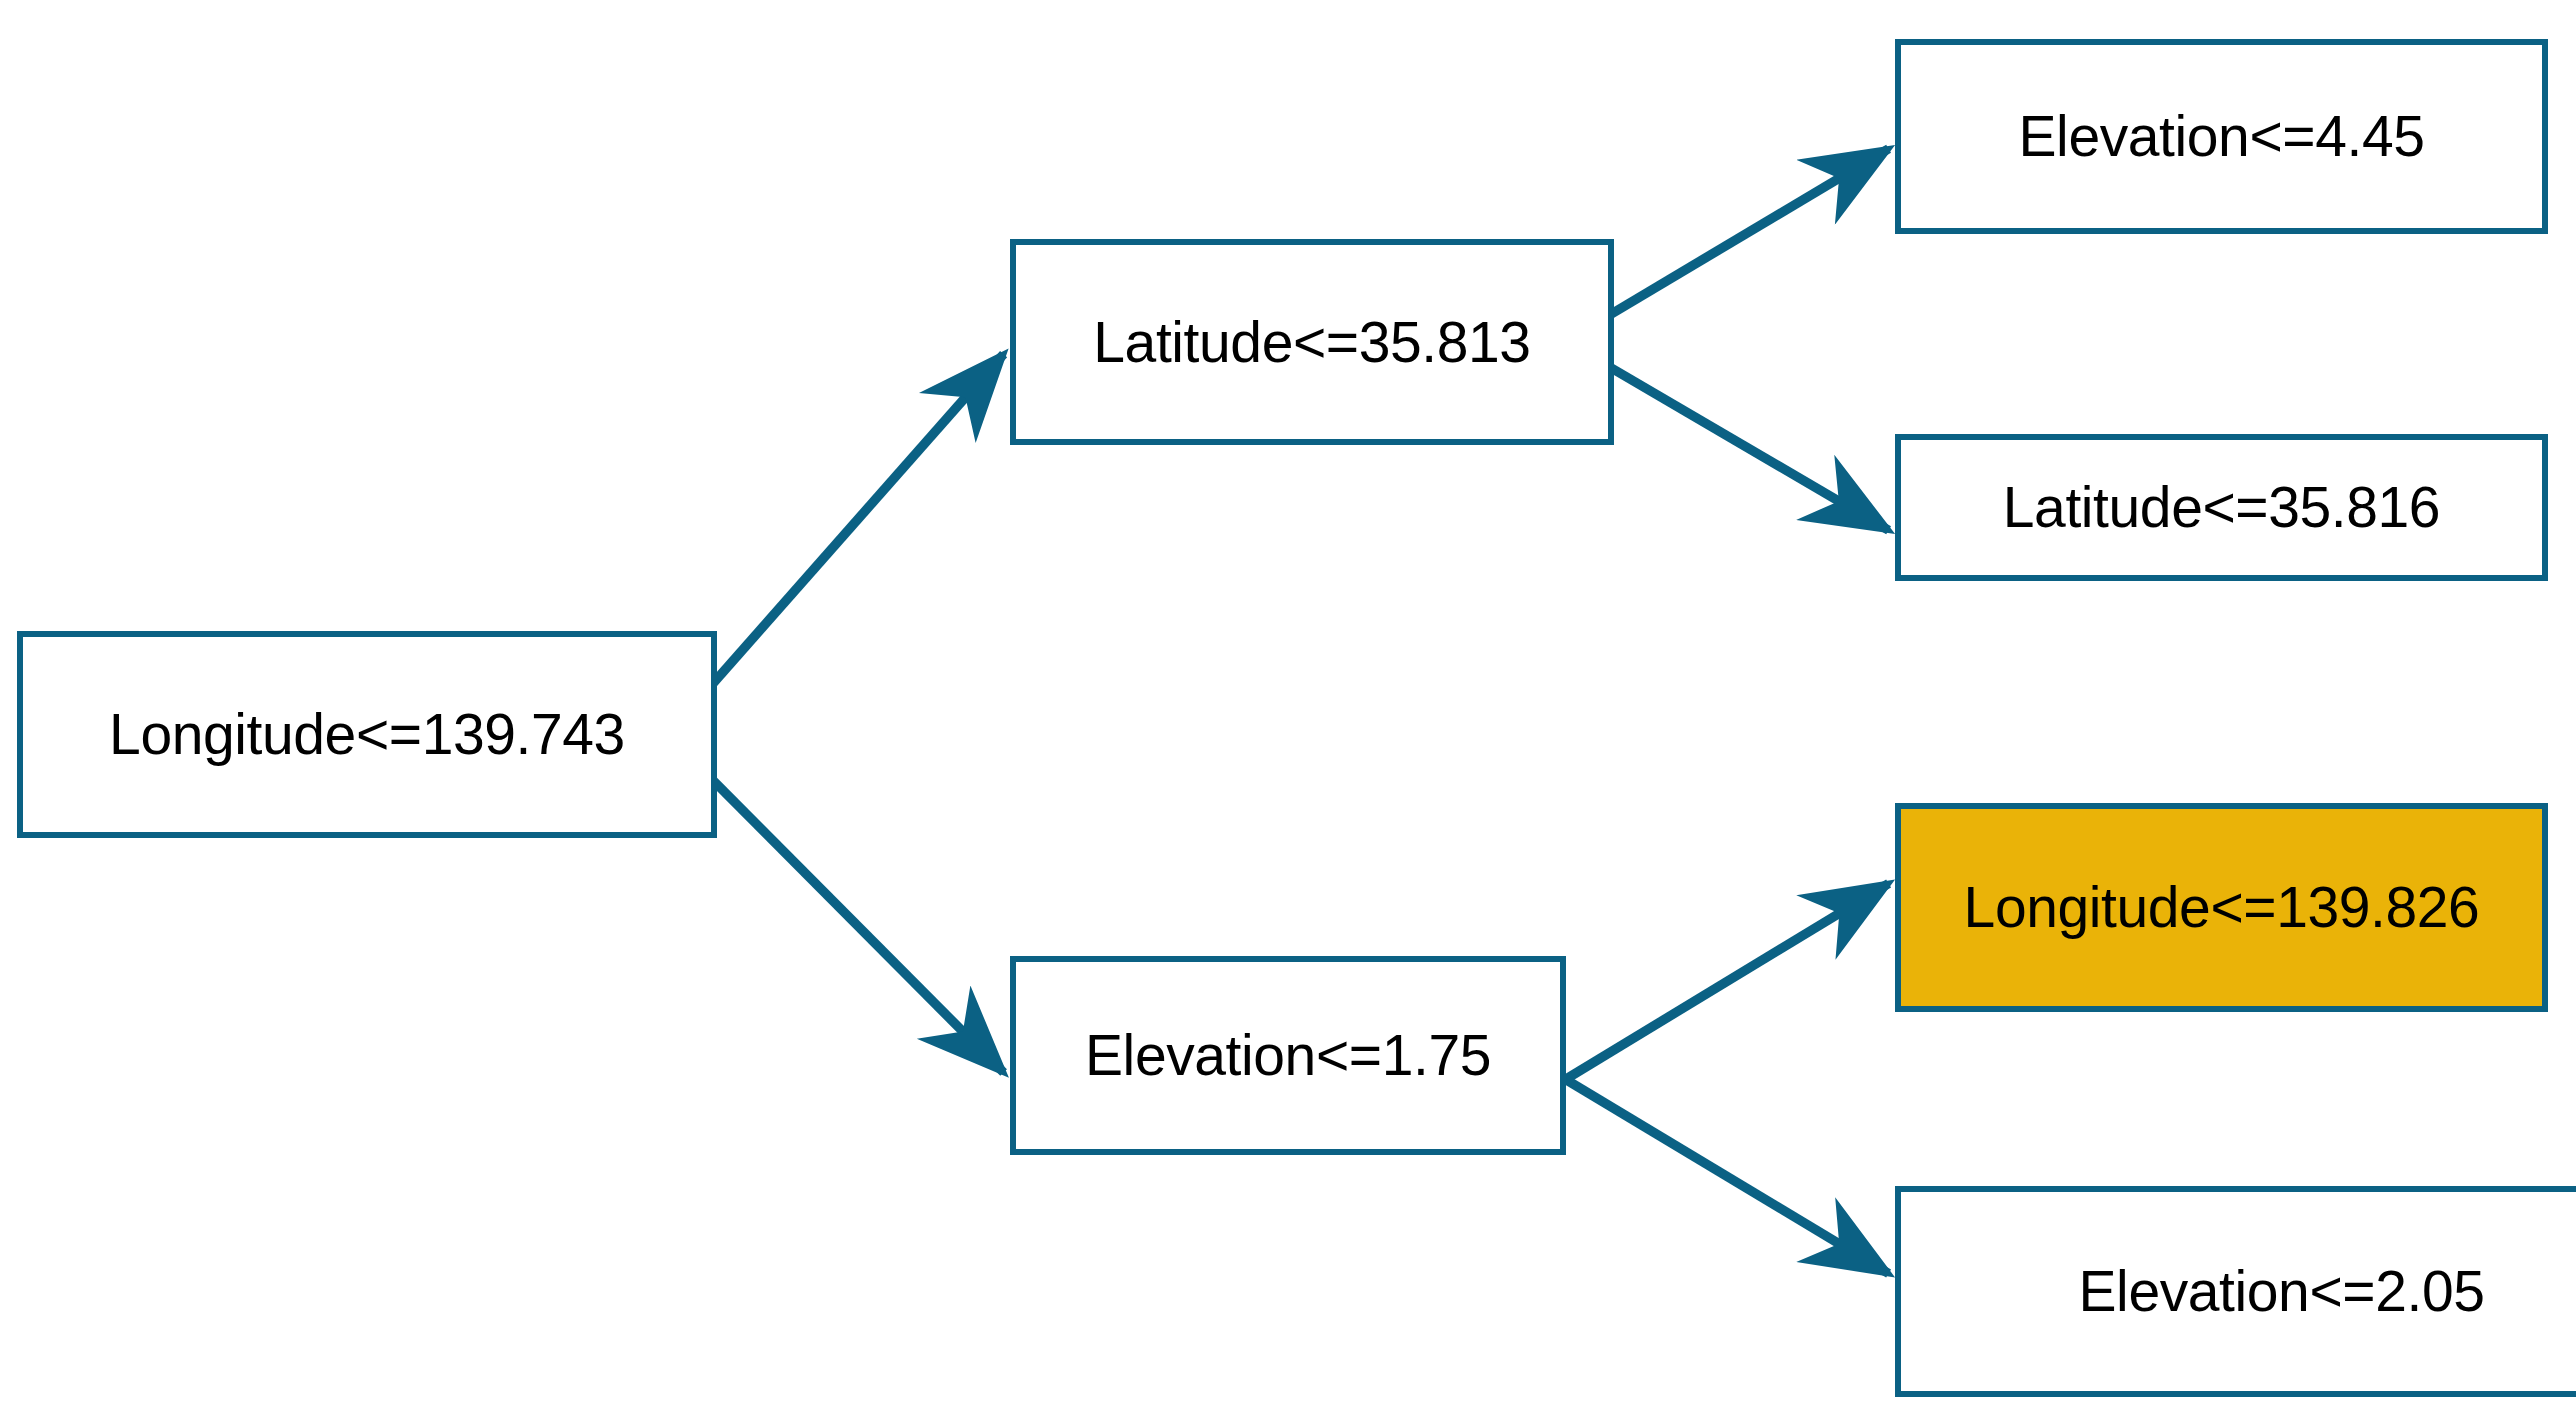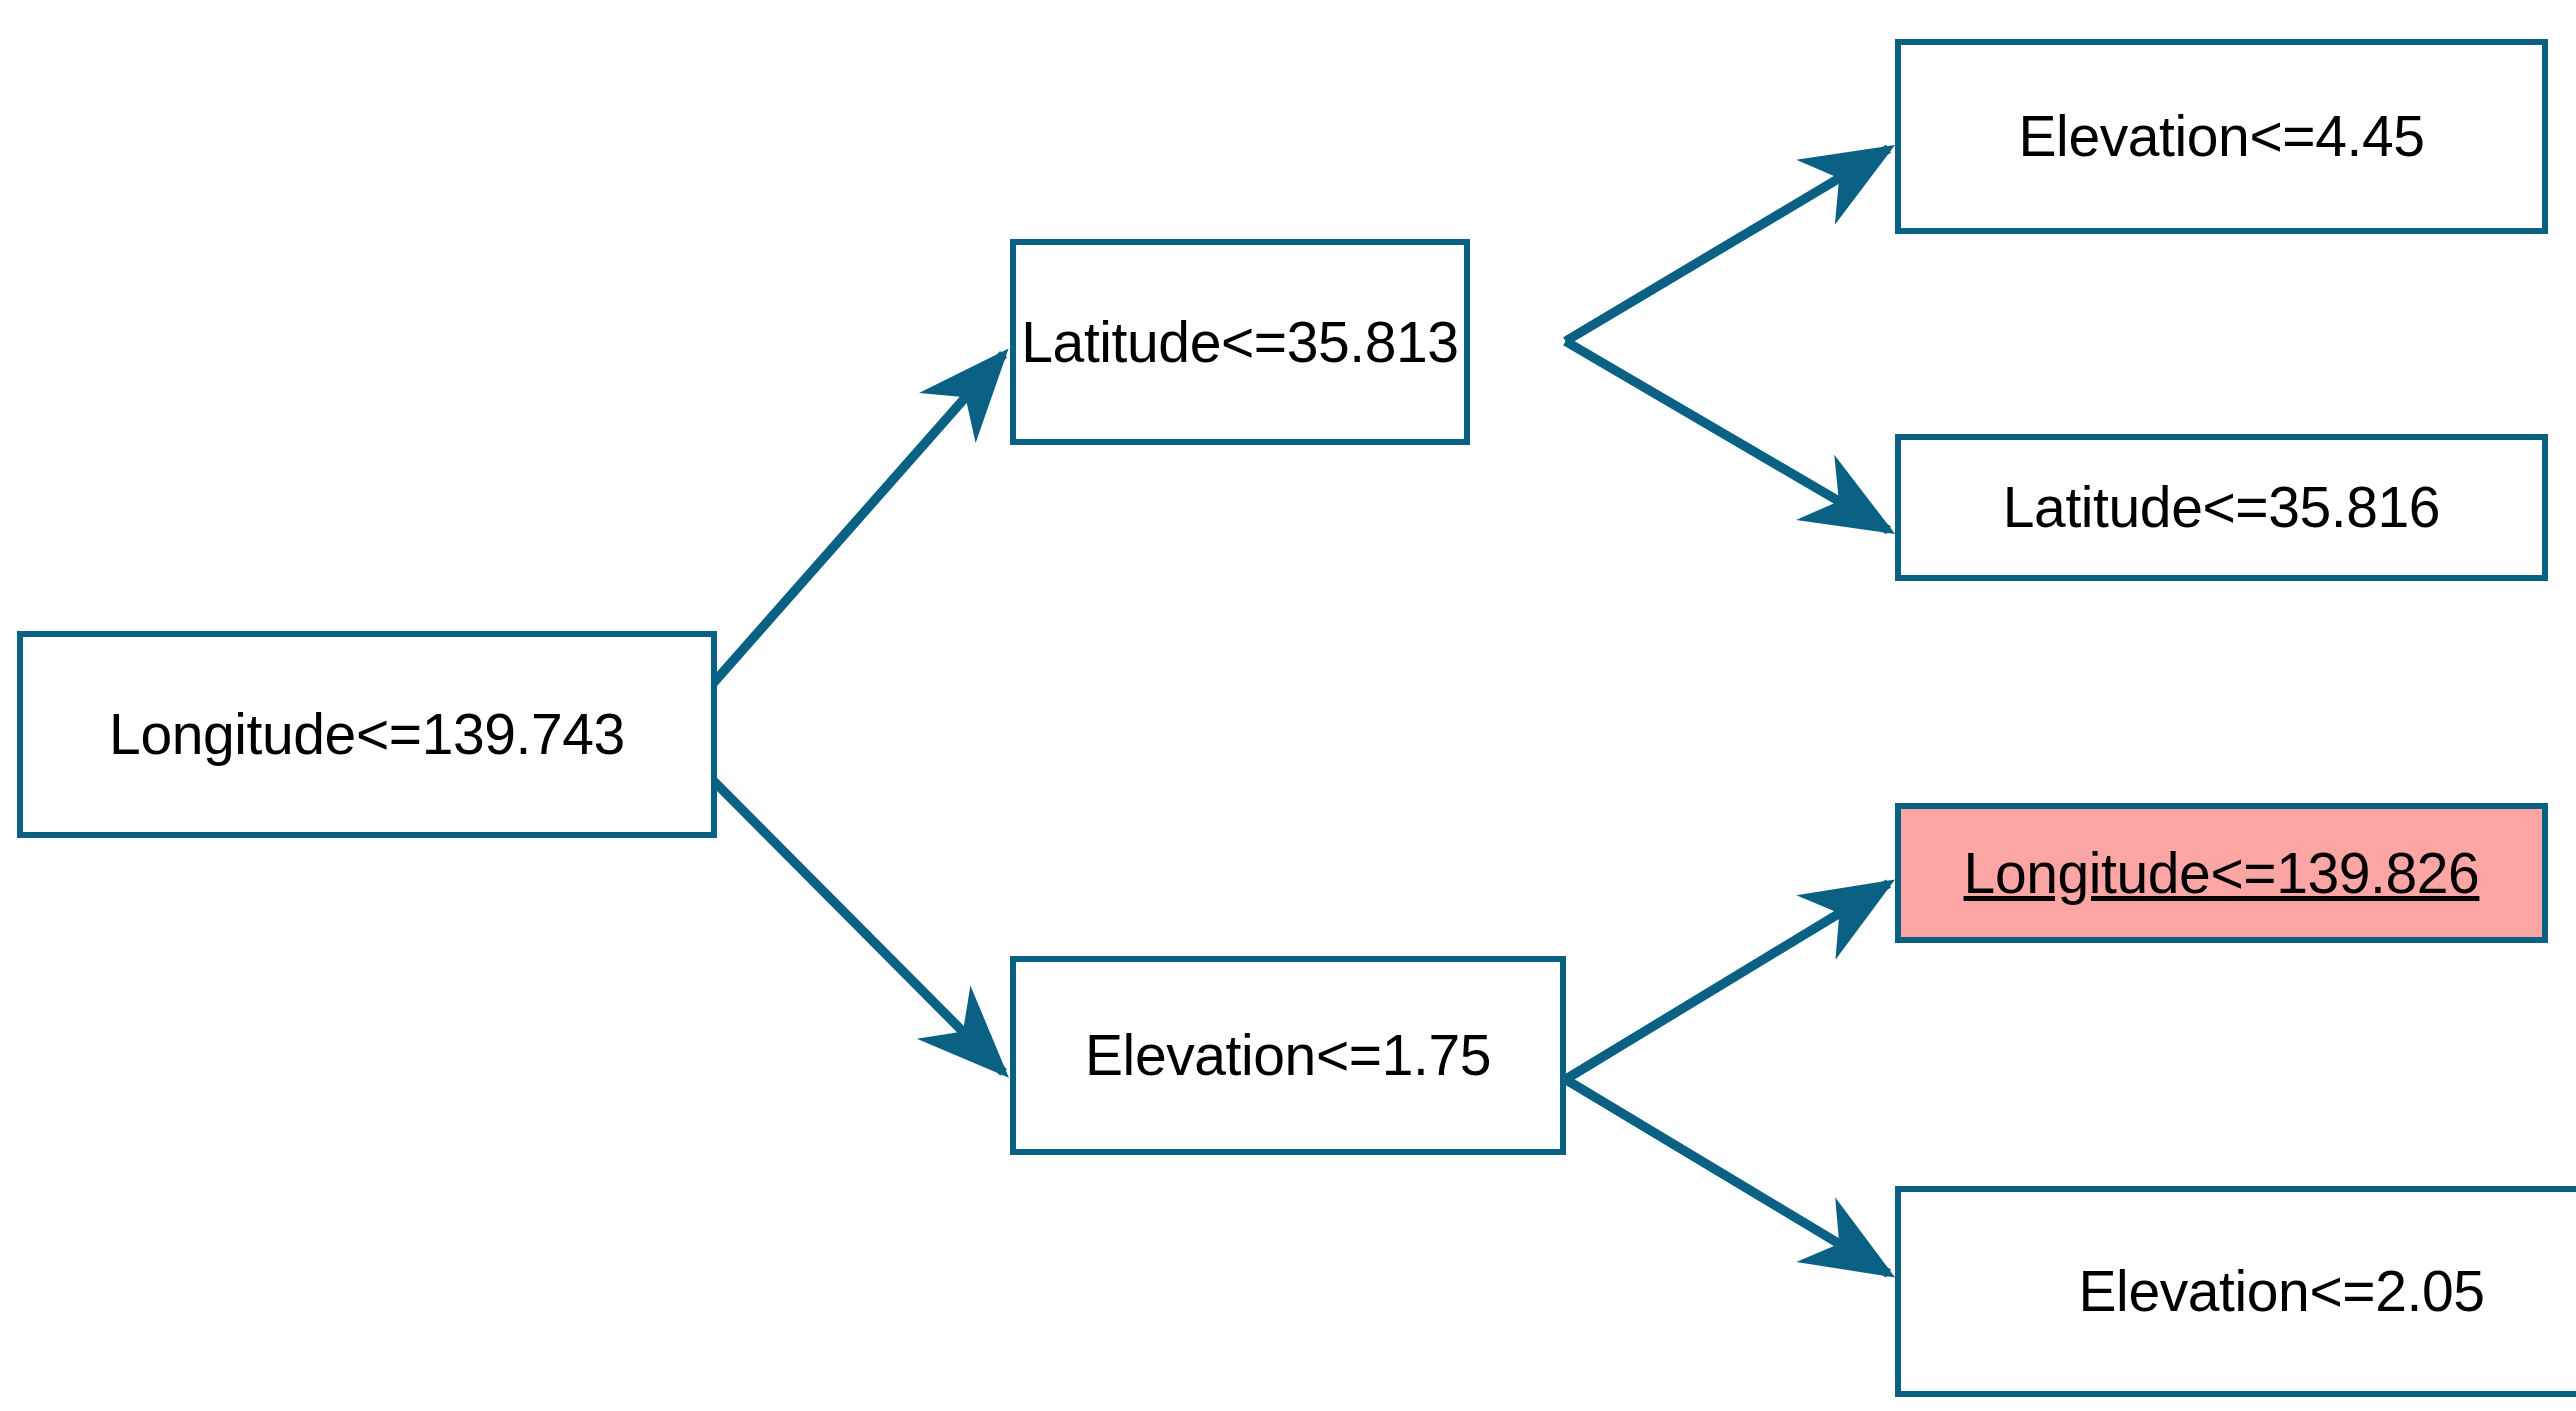--- a/index.html
+++ b/index.html
@@ -60,37 +60,37 @@
         <line x1="1822" y1="397" x2="2198" y2="617" stroke="#0b6184" marker-end="url(#arrowhead)"></line>
         <line x1="1822" y1="1256" x2="2198" y2="1028" stroke="#0b6184" marker-end="url(#arrowhead)"></line>
         <line x1="1822" y1="1256" x2="2198" y2="1482" stroke="#0b6184" marker-end="url(#arrowhead)"></line>
       </g>
   </svg>
 
   <div class="node" style="left: 17px; top: 631px; width: 700px; height: 207px; border-color: rgb(11, 97, 132); background: rgb(255, 255, 255);">
     <span class="node-label">Longitude&lt;=139.743</span>
   </div>
 
-  <div class="node" style="left: 1010px; top: 239px; width: 460px; height: 206px; border-color: rgb(11, 97, 132); background: rgb(255, 255, 255); align-items: center;">
+  <div class="node" style="left: 1010px; top: 239px; width: 604px; height: 206px; border-color: rgb(11, 97, 132); background: rgb(255, 255, 255); align-items: center;">
     <span class="node-label">Latitude&lt;=35.813</span>
   </div>
 
   <div class="node" style="left: 1010px; top: 956px; width: 556px; height: 199px; border-color: rgb(11, 97, 132); background: rgb(255, 255, 255);">
     <span class="node-label">Elevation&lt;=1.75</span>
   </div>
 
   <div class="node" style="left: 1895px; top: 39px; width: 653px; height: 195px; border-color: rgb(11, 97, 132); background: rgb(255, 255, 255);">
     <span class="node-label">Elevation&lt;=4.45</span>
   </div>
 
   <div class="node" style="left: 1895px; top: 434px; width: 653px; height: 147px; border-color: rgb(11, 97, 132); background: rgb(255, 255, 255);">
     <span class="node-label">Latitude&lt;=35.816</span>
   </div>
 
-  <div class="node" style="left: 1895px; top: 803px; width: 653px; height: 140px; border-color: rgb(11, 97, 132); background: #fca5a5; text-decoration: underline;">
+  <div class="node" style="left: 1895px; top: 803px; width: 653px; height: 209px; border-color: rgb(11, 97, 132); background: #eab308;">
     <span class="node-label">Longitude&lt;=139.826</span>
   </div>
 
   <div class="node" style="left: 1895px; top: 1186px; width: 773px; height: 211px; border-color: rgb(11, 97, 132); background: rgb(255, 255, 255);">
     <span class="node-label">Elevation&lt;=2.05</span>
   </div>
 
 </div>
 
 

